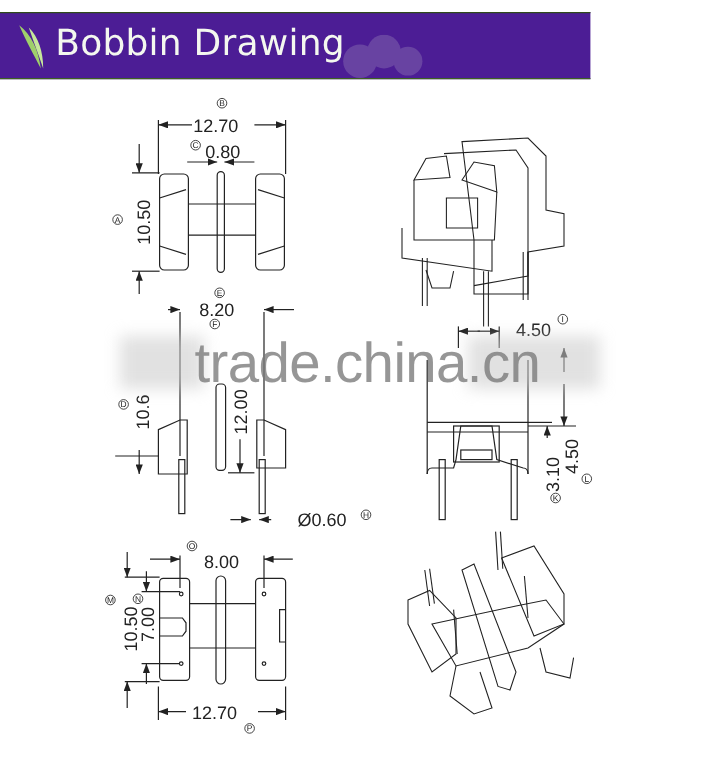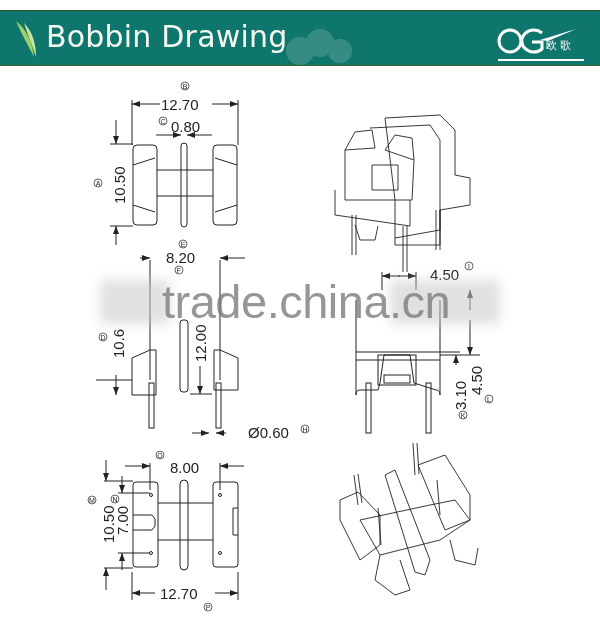--- a/index.html
+++ b/index.html
@@ -1,17 +1,17 @@
 <!DOCTYPE html>
 <html><head>
 <meta charset="utf-8">
 <style>
   html,body{margin:0;padding:0;background:#fff;}
   body{width:600px;height:636px;position:relative;overflow:hidden;font-family:"Liberation Sans",sans-serif;}
-  .header{position:absolute;left:0;top:10px;width:600px;height:54px;background:#0f766e;border-top:1px solid #2f4a1c;border-bottom:1px solid #3d6024;}
+  .header{position:absolute;left:0;top:10px;width:492px;height:54px;background:#4c1d95;border-top:1px solid #2f4a1c;border-bottom:1px solid #3d6024;}
   .header .title{position:absolute;left:46px;top:8px;color:#f4f8ef;font-size:30px;font-family:"DejaVu Sans",sans-serif;letter-spacing:0.2px;}
   .header .leaf{position:absolute;left:12px;top:8px;}
   .header .cloud{position:absolute;left:280px;top:18px;opacity:0.18;}
   .logo{position:absolute;left:496px;top:12px;width:92px;height:42px;}
   .logo .cn{position:absolute;left:50px;top:15px;color:#fff;font-size:11px;font-family:"DejaVu Serif",serif;letter-spacing:3px;text-align:center;}
   .logo .line{position:absolute;left:2px;top:36px;width:86px;height:2px;background:#fff;}
   svg text{font-family:"Liberation Sans",sans-serif;}
   .drawing{position:absolute;left:0;top:64px;}
   .wm{position:absolute;left:100px;top:274px;width:400px;height:60px;color:rgba(120,120,120,0.78);font-size:47px;font-family:"Liberation Sans",sans-serif;letter-spacing:-0.5px;}
   .wm .blur{position:absolute;top:6px;height:44px;background:rgba(200,200,200,0.55);filter:blur(6px);}

